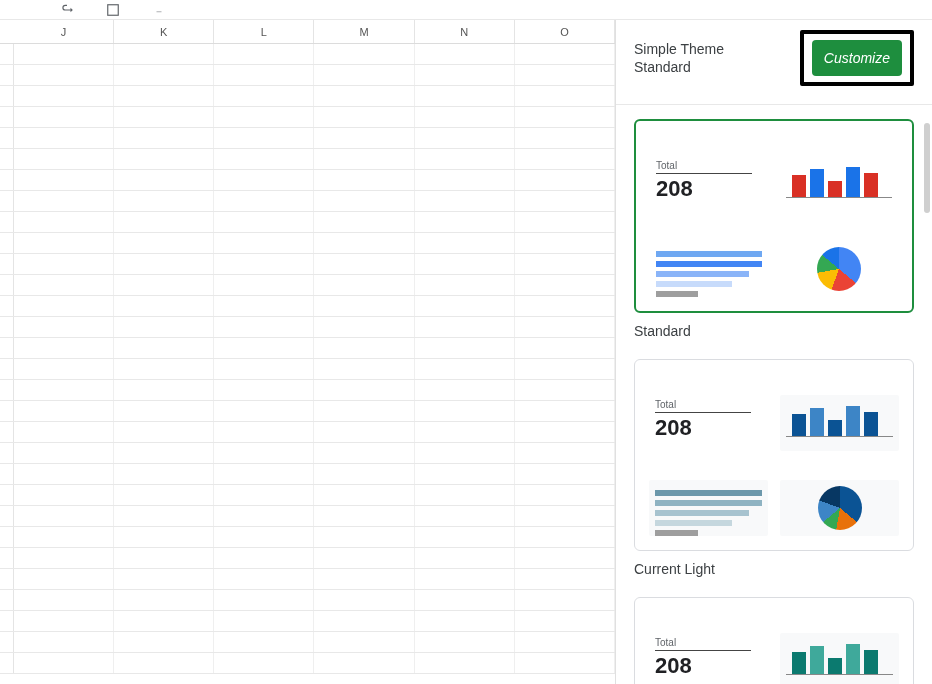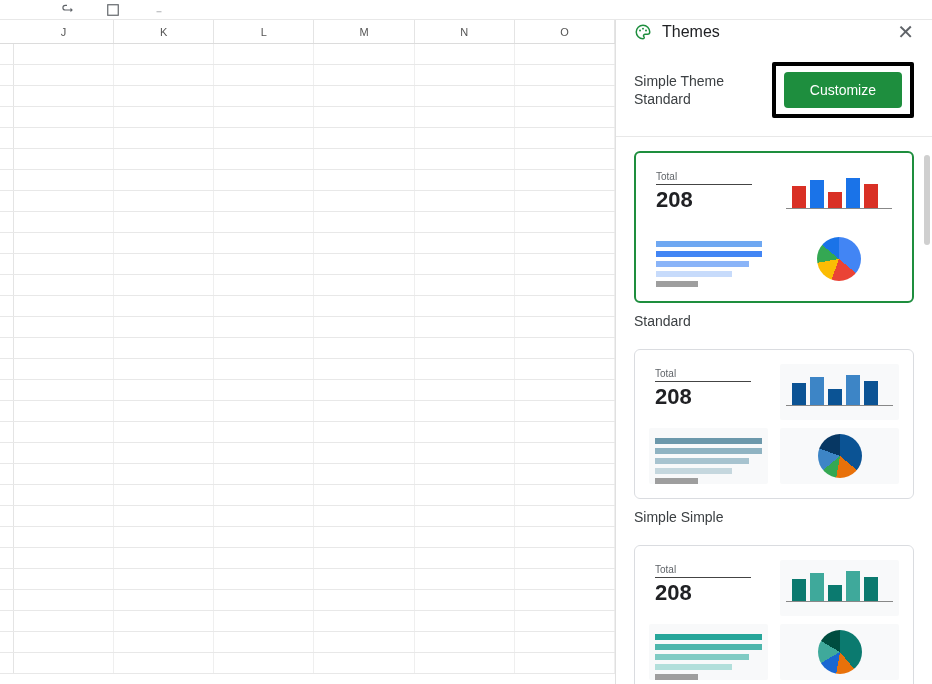--- a/index.html
+++ b/index.html
@@ -28,29 +28,29 @@
   .panel-header { display: flex; align-items: center; padding: 2px 18px 10px 18px; gap: 10px; }
   .panel-title { font-size: 16px; color: #202124; font-weight: 400; }
   .close-x { margin-left: auto; font-size: 20px; color: #5f6368; cursor: pointer; line-height: 1; }
   .theme-head-icon { width: 18px; height: 18px; }
 
   .current-row { display: flex; align-items: center; padding: 10px 18px 18px 18px; border-bottom: 1px solid #e8e8e8; }
   .ct-labels { display: flex; flex-direction: column; gap: 2px; }
   .ct-label { font-size: 14px; color: #3c4043; }
   .ct-name { font-size: 14px; color: #3c4043; }
   .highlight-box { margin-left: auto; border: 4px solid #000; padding: 6px 8px; border-radius: 2px; }
-  .customize-btn { background: #1e8e3e; color: #fff; border: none; border-radius: 4px; padding: 10px 26px; font-size: 14px; font-weight: 500; cursor: pointer; }
+  .customize-btn { background: #1e8e3e; color: #fff; border: none; border-radius: 4px; padding: 10px 12px; font-size: 14px; font-weight: 500; cursor: pointer; font-style: italic; }
 
   .theme-list { padding: 14px 18px 0 18px; overflow-y: auto; position: relative; }
   .scrollbar-fake { position: absolute; right: 2px; top: 18px; width: 6px; height: 90px; background: #cfcfcf; border-radius: 3px; }
 
   .theme-card { border: 1px solid #dadce0; border-radius: 6px; padding: 14px; margin-bottom: 10px; cursor: pointer; }
   .theme-card.selected { border: 2px solid #1e8e3e; }
   .theme-card .grid4 { display: grid; grid-template-columns: 1fr 1fr; grid-template-rows: auto auto; gap: 8px 12px; }
-  .theme-card .quad { background: #f8f9fa; height: 56px; border-radius: 2px; position: relative; padding: 4px 6px; }
+  .theme-card .quad { background: #f8f9fa; height: 56px; border-radius: 2px; position: relative; padding: 4px 6px; margin-top: 21px; }
   .theme-card.selected .quad { background: #fff; }
   .theme-card .quad.kpi { background: transparent; }
   .theme-card .quad.kpi .kpi-label { font-size: 10px; color: #5f6368; border-bottom: 1px solid #444; width: 96px; padding-bottom: 2px; }
   .theme-card .quad.kpi .kpi-value { font-size: 22px; font-weight: bold; color: #202124; margin-top: 2px; }
 
   .theme-name { font-size: 14px; color: #3c4043; margin-bottom: 20px; }
 
   .bars { display: flex; align-items: flex-end; gap: 4px; height: 38px; padding: 6px 6px 0 6px; border-bottom: 1px solid #888; }
   .bars .bar { width: 14px; }
 
@@ -365,32 +365,20 @@
             <div class="cell"></div>
             <div class="cell"></div>
             <div class="cell"></div>
             <div class="cell"></div>
             <div class="cell"></div>
           </div>
         </div>
     </div>
 
     <div class="panel">
-      <div class="panel-header">
-        <span class="theme-head-icon">
-          <svg viewBox="0 0 24 24" width="18" height="18">
-              <path fill="none" stroke="#1e8e3e" stroke-width="2" d="M12 3a9 9 0 100 18c2 0 2-2 1-3s0-3 2-3h3a3 3 0 003-3 9 9 0 00-9-9z"></path>
-              <circle cx="8" cy="10" r="1.3" fill="#1e8e3e"></circle>
-              <circle cx="12" cy="7.5" r="1.3" fill="#1e8e3e"></circle>
-              <circle cx="16" cy="10" r="1.3" fill="#1e8e3e"></circle>
-            </svg>
-        </span>
-        <span class="panel-title">Themes</span>
-        <span class="close-x">✕</span>
-      </div>
 
       <div class="current-row">
         <div class="ct-labels">
           <span class="ct-label">Simple Theme</span>
           <span class="ct-name">Standard</span>
         </div>
         <div class="highlight-box">
           <button class="customize-btn">Customize</button>
         </div>
       </div>
@@ -474,21 +462,21 @@
                   </div>
                 </div>
               </div>
               <div class="quad">
                 <div class="pie-wrap">
                   <div class="pie" style="background: conic-gradient(rgb(11, 83, 148) 0deg, rgb(11, 83, 148) 130deg, rgb(232, 113, 10) 130deg, rgb(232, 113, 10) 190deg, rgb(52, 168, 83) 190deg, rgb(52, 168, 83) 230deg, rgb(61, 133, 198) 230deg, rgb(61, 133, 198) 290deg, rgb(7, 55, 99) 290deg, rgb(7, 55, 99) 360deg);"></div>
                 </div>
               </div>
             </div>
           </div>
-          <div class="theme-name">Simple Simple</div>
+          <div class="theme-name">Current Light</div>
           <div class="theme-card">
             <div class="grid4">
               <div class="quad kpi">
                 <div class="kpi-label">Total</div>
                 <div class="kpi-value">208</div>
               </div>
               <div class="quad">
                 <div class="bars">
                   <div class="bar" style="height: 22px; background: rgb(11, 122, 111);"></div>
                   <div class="bar" style="height: 28px; background: rgb(63, 169, 155);"></div>

